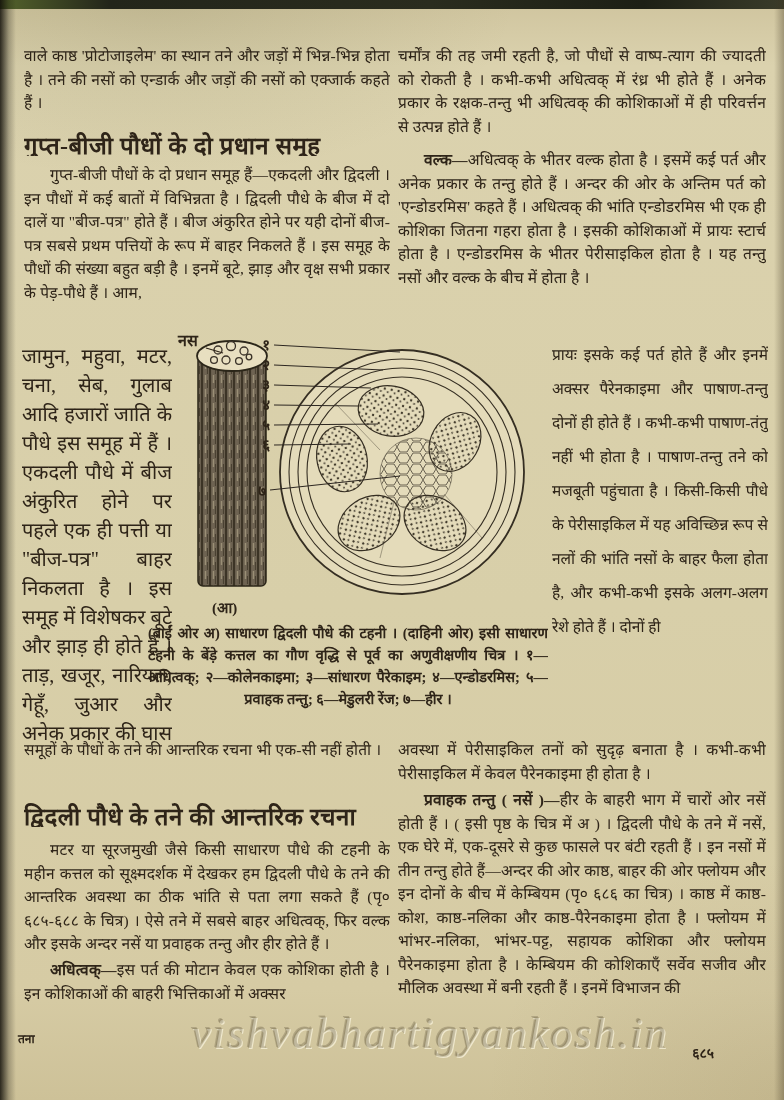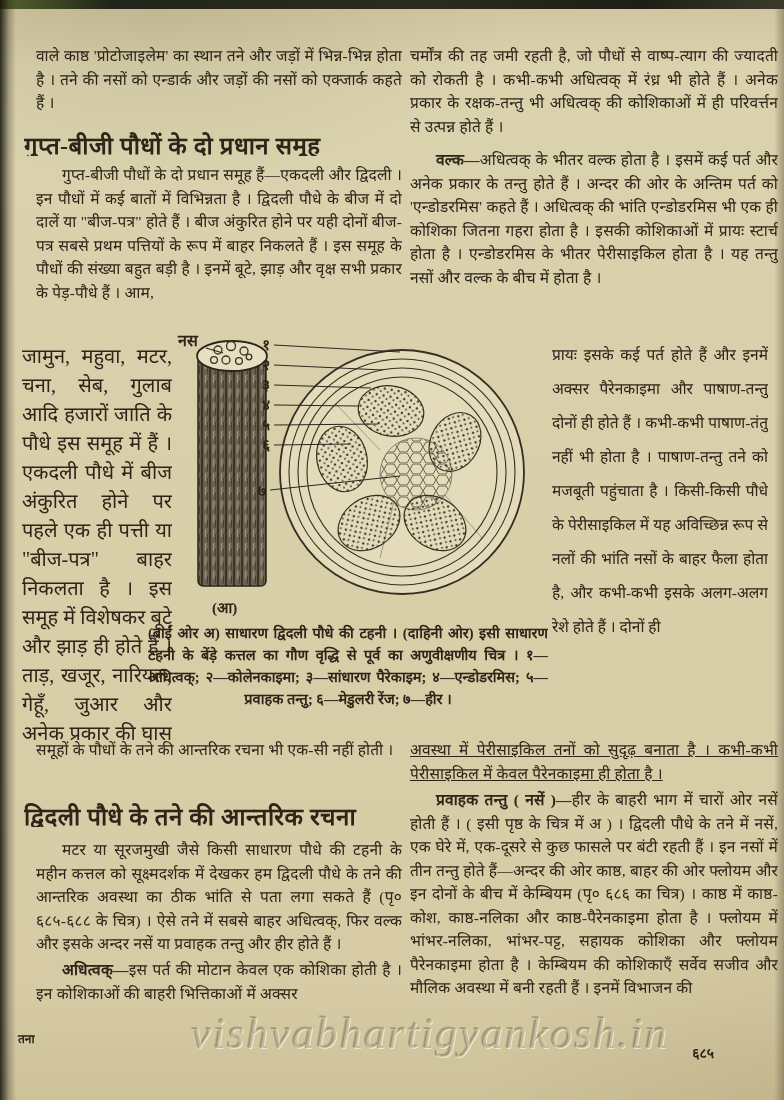--- a/index.html
+++ b/index.html
@@ -12,21 +12,21 @@
     font-family:"Liberation Serif","DejaVu Serif",serif;
     color:#2e2418;
   }
   .edge-top{position:absolute;left:0;top:0;width:784px;height:9px;
     background:linear-gradient(90deg,#55642c 0%,#23251a 14%,#2a2c1e 55%,#1d1f15 82%,#3a3c2a 100%);}
   .edge-left{position:absolute;left:0;top:0;width:16px;height:1100px;
     background:linear-gradient(90deg,rgba(15,13,8,.85),rgba(15,13,8,.25) 55%,transparent);}
   .edge-right{position:absolute;right:0;top:0;width:10px;height:1100px;
     background:linear-gradient(270deg,rgba(60,50,30,.35),transparent);}
   .blk{position:absolute;text-align:justify;overflow:hidden;}
-  .body-txt{font-size:15.5px;line-height:23.5px;letter-spacing:.2px;margin-left:12px;}
+  .body-txt{font-size:15.5px;line-height:23.5px;letter-spacing:.2px;}
   .indent{text-indent:26px;}
   .narrow-l{font-size:20px;line-height:29px;}
   .narrow-r{font-size:15.5px;line-height:34px;}
   .heading{font-size:24px;font-weight:bold;text-align:left;letter-spacing:.5px;text-decoration:underline;}
   .lead{font-weight:bold;}
   .caption{font-size:14.5px;line-height:22px;font-weight:bold;text-align:justify;text-align-last:center;}
   .footer-title{position:absolute;left:18px;top:1030px;font-size:12px;font-weight:bold;}
   .page-num{position:absolute;right:70px;top:1043px;font-size:14px;font-weight:bold;}
   .watermark{
     position:absolute;left:150px;top:1008px;width:560px;text-align:center;
@@ -143,21 +143,21 @@
   </div>
 
   <div class="blk body-txt" style="left:398px;top:44px;width:368px;height:100px;">चर्मोंत्र की तह जमी रहती है, जो पौधों से वाष्प-त्याग की ज्यादती को रोकती है । कभी-कभी अधित्वक् में रंध्र भी होते हैं । अनेक प्रकार के रक्षक-तन्तु भी अधित्वक् की कोशिकाओं में ही परिवर्त्तन से उत्पन्न होते हैं ।</div>
 
   <div class="blk body-txt indent" style="left:398px;top:148px;width:368px;height:186px;">
     <span class="lead">वल्क—</span><span>अधित्वक् के भीतर वल्क होता है । इसमें कई पर्त और अनेक प्रकार के तन्तु होते हैं । अन्दर की ओर के अन्तिम पर्त को 'एन्डोडरमिस' कहते हैं । अधित्वक् की भांति एन्डोडरमिस भी एक ही कोशिका जितना गहरा होता है । इसकी कोशिकाओं में प्रायः स्टार्च होता है । एन्डोडरमिस के भीतर पेरीसाइकिल होता है । यह तन्तु नसों और वल्क के बीच में होता है ।</span>
   </div>
 
   <div class="blk narrow-r" style="left:552px;top:338px;width:216px;height:400px;">प्रायः इसके कई पर्त होते हैं और इनमें अक्सर पैरेनकाइमा और पाषाण-तन्तु दोनों ही होते हैं । कभी-कभी पाषाण-तंतु नहीं भी होता है । पाषाण-तन्तु तने को मजबूती पहुंचाता है । किसी-किसी पौधे के पेरीसाइकिल में यह अविच्छिन्न रूप से नलों की भांति नसों के बाहर फैला होता है, और कभी-कभी इसके अलग-अलग रेशे होते हैं । दोनों ही</div>
 
-  <div class="blk body-txt" style="left:398px;top:738px;width:368px;height:48px;text-decoration:underline;">अवस्था में पेरीसाइकिल तनों को सुदृढ़ बनाता है । कभी-कभी पेरीसाइकिल में केवल पैरेनकाइमा ही होता है ।</div>
+  <div class="blk body-txt" style="left:398px;top:738px;width:368px;height:48px;">अवस्था में पेरीसाइकिल तनों को सुदृढ़ बनाता है । कभी-कभी पेरीसाइकिल में केवल पैरेनकाइमा ही होता है ।</div>
 
   <div class="blk body-txt indent" style="left:398px;top:788px;width:368px;height:236px;">
     <span class="lead">प्रवाहक तन्तु ( नसें )—</span><span>हीर के बाहरी भाग में चारों ओर नसें होती हैं । ( इसी पृष्ठ के चित्र में अ ) । द्विदली पौधे के तने में नसें, एक घेरे में, एक-दूसरे से कुछ फासले पर बंटी रहती हैं । इन नसों में तीन तन्तु होते हैं—अन्दर की ओर काष्ठ, बाहर की ओर फ्लोयम और इन दोनों के बीच में केम्बियम (पृ० ६८६ का चित्र) । काष्ठ में काष्ठ-कोश, काष्ठ-नलिका और काष्ठ-पैरेनकाइमा होता है । फ्लोयम में भांभर-नलिका, भांभर-पट्ट, सहायक कोशिका और फ्लोयम पैरेनकाइमा होता है । केम्बियम की कोशिकाएँ सर्वेव सजीव और मौलिक अवस्था में बनी रहती हैं । इनमें विभाजन की</span>
   </div>
 
   <div class="footer-title">तना</div>
   <div class="watermark">vishvabhartigyankosh.in</div>
   <div class="page-num">६८५</div>
 </div>
 

